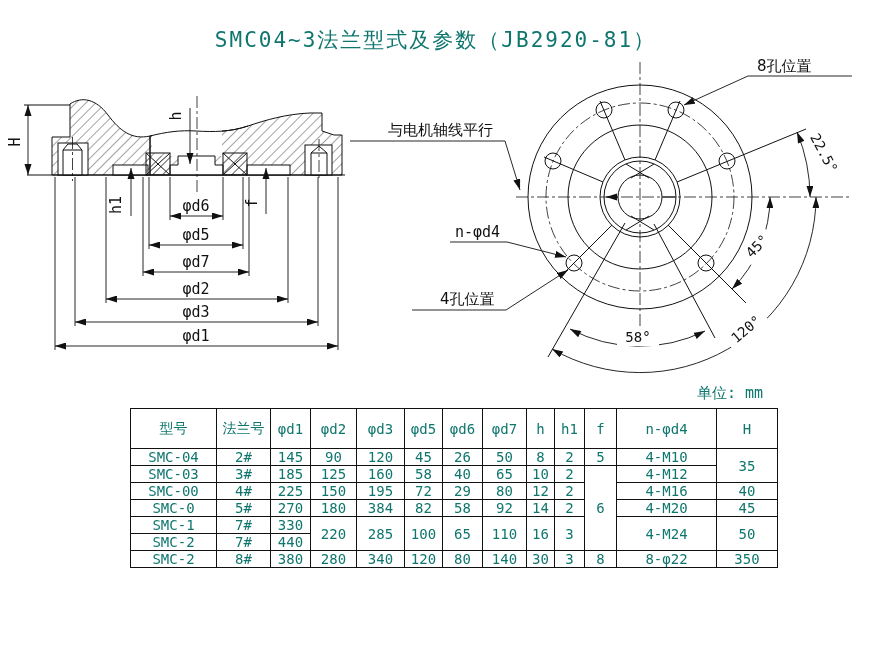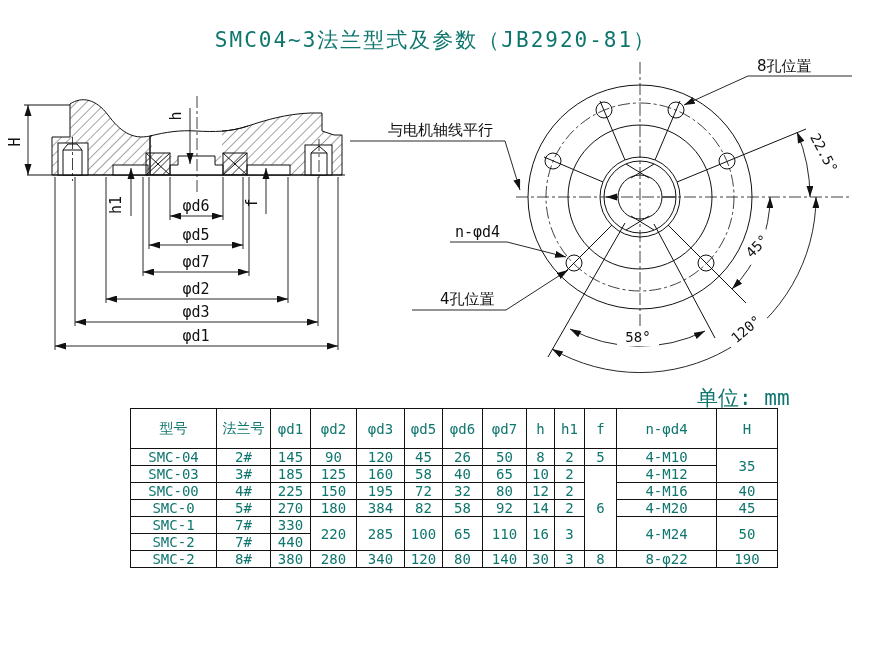--- a/index.html
+++ b/index.html
@@ -3,21 +3,21 @@
 <meta charset="utf-8">
 <style>
   html,body{margin:0;padding:0;background:#fff;}
   .page{position:relative;width:871px;height:669px;background:#fff;overflow:hidden;
         font-family:"Liberation Sans","DejaVu Sans",sans-serif;color:#0f766e;}
   .title{position:absolute;top:26px;left:0;width:871px;text-align:center;
          font-family:"DejaVu Sans Mono","DejaVu Sans",monospace;
          font-size:21px;letter-spacing:2px;white-space:nowrap;}
   .drawing{position:absolute;top:0;left:0;}
   .unit-note{position:absolute;left:697px;top:384px;
-         font-family:"DejaVu Sans Mono","DejaVu Sans",monospace;font-size:21px;}
+         font-family:"DejaVu Sans Mono","DejaVu Sans",monospace;font-size:15px;}
   table.params{position:absolute;left:130px;top:408px;width:647px;
          border-collapse:collapse;table-layout:fixed;}
   table.params th,table.params td{border:1px solid #111;text-align:center;padding:0;
          font-family:"DejaVu Sans Mono","DejaVu Sans",monospace;font-size:14px;font-weight:normal;}
   table.params thead tr{height:40px;}
   table.params tbody tr{height:16px;}
   
   .line{stroke:#111;stroke-width:1;fill:none;}
   .dim{stroke:#111;stroke-width:0.9;fill:none;}
   .cl{stroke:#111;stroke-width:0.8;fill:none;stroke-dasharray:12 3 3 3;}
@@ -282,21 +282,21 @@
           <td rowspan="5">6</td>
           <td>4-M12</td>
         </tr>
         <tr>
           <td>SMC-00</td>
           <td>4#</td>
           <td>225</td>
           <td>150</td>
           <td>195</td>
           <td>72</td>
-          <td>32</td>
+          <td>29</td>
           <td>80</td>
           <td>12</td>
           <td>2</td>
           <td>4-M16</td>
           <td>40</td>
         </tr>
         <tr>
           <td>SMC-0</td>
           <td>5#</td>
           <td>270</td>
@@ -335,18 +335,18 @@
           <td>380</td>
           <td>280</td>
           <td>340</td>
           <td>120</td>
           <td>80</td>
           <td>140</td>
           <td>30</td>
           <td>3</td>
           <td>8</td>
           <td>8-φ22</td>
-          <td>190</td>
+          <td>350</td>
         </tr>
       </tbody>
   </table>
 
 </div>
 
 </body></html>

